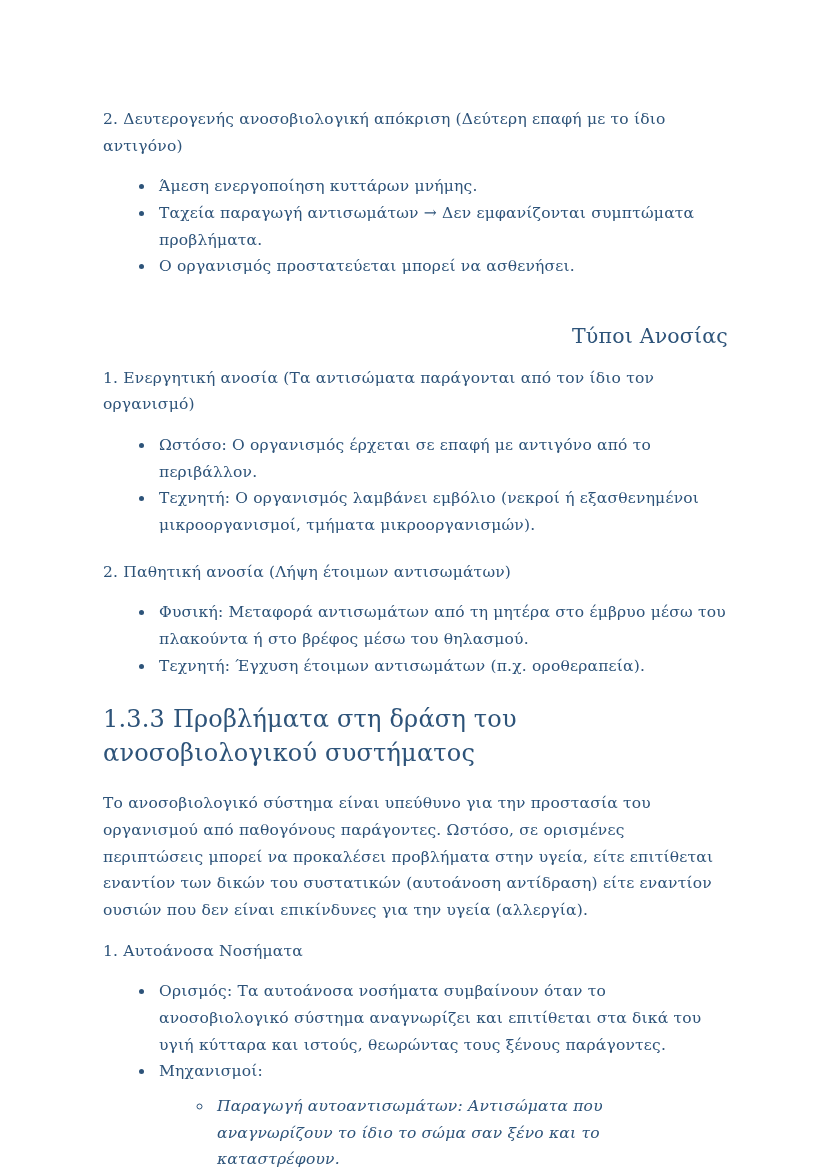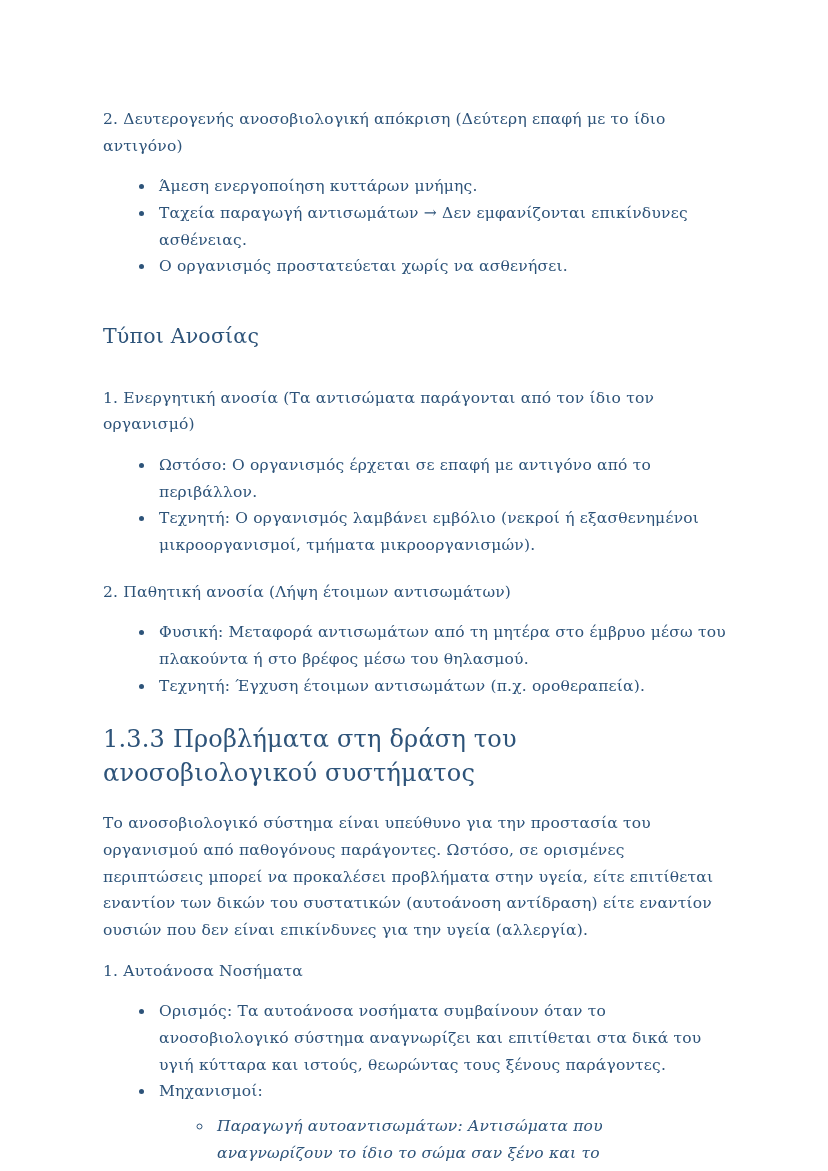--- a/index.html
+++ b/index.html
@@ -27,22 +27,23 @@
   }
   .para {
     margin: 0 0 14px 0;
   }
   .block-title {
     margin: 10px 0 14px 0;
   }
   .h-types {
     font-size: 20.5px;
     font-weight: 400;
-    margin: 42px 0 34px 0;
+    margin: 42px 0 14px 0;
     line-height: 1.4;
+    text-align: right;
   }
   .h-num {
     font-size: 24px;
     font-weight: 400;
     margin: 24px 0 20px 0;
     line-height: 1.4;
   }
   ul.bullets {
     margin: 0 0 20px 0;
     padding-left: 52px;
@@ -68,22 +69,22 @@
 </style>
 </head>
 <body>
 
 <div class="page">
 
   <p class="para block-title">2. Δευτερογενής ανοσοβιολογική απόκριση (Δεύτερη επαφή με το ίδιο αντιγόνο)</p>
 
   <ul class="bullets">
     <li>Άμεση ενεργοποίηση κυττάρων μνήμης.</li>
-    <li>Ταχεία παραγωγή αντισωμάτων → Δεν εμφανίζονται επικίνδυνες ασθένειας.</li>
-    <li>Ο οργανισμός προστατεύεται χωρίς να ασθενήσει.</li>
+    <li>Ταχεία παραγωγή αντισωμάτων → Δεν εμφανίζονται συμπτώματα προβλήματα.</li>
+    <li>Ο οργανισμός προστατεύεται μπορεί να ασθενήσει.</li>
   </ul>
 
   <h2 class="h-types">Τύποι Ανοσίας</h2>
 
   <p class="para block-title">1. Ενεργητική ανοσία (Τα αντισώματα παράγονται από τον ίδιο τον οργανισμό)</p>
 
   <ul class="bullets">
     <li>Ωστόσο: Ο οργανισμός έρχεται σε επαφή με αντιγόνο από το περιβάλλον.</li>
     <li>Τεχνητή: Ο οργανισμός λαμβάνει εμβόλιο (νεκροί ή εξασθενημένοι μικροοργανισμοί, τμήματα μικροοργανισμών).</li>
   </ul>

